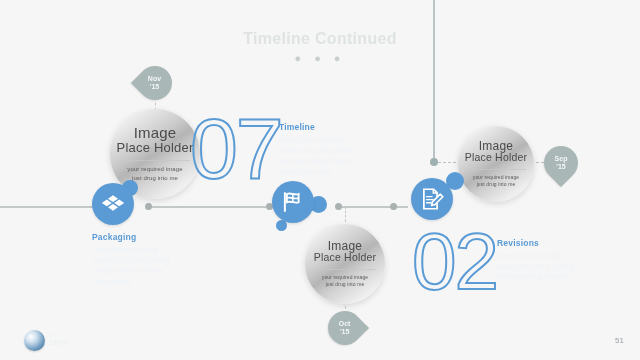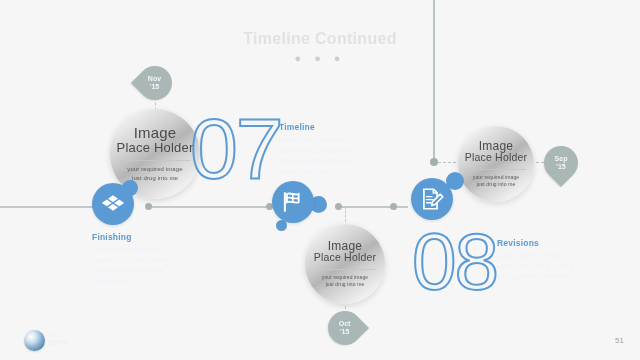--- a/index.html
+++ b/index.html
@@ -225,21 +225,21 @@
         <g fill="#ffffff">
           <path d="M12 10.2 7.4 7.1 12 4l4.6 3.1z"></path>
           <path d="M6.3 7.9 10.9 11 6.3 14.1 1.7 11z"></path>
           <path d="M17.7 7.9 22.3 11l-4.6 3.1L13.1 11z"></path>
           <path d="M12 12 16.6 15.1 12 18.2 7.4 15.1z"></path>
         </g>
       </svg>
     </span>
   </div>
   <div class="blk" style="left:92px; top:232px; width:82px;">
-    <h3>Finishing</h3>
+    <h3>Packaging</h3>
     <p>Lorem ipsum is simply dummy text of the printing and typesetting industry. Lorem ipsum</p>
   </div>
 
   <div class="bubble" style="left:310px; top:196px; width:17px; height:17px;"></div>
   <div class="bubble" style="left:276px; top:220px; width:11px; height:11px;"></div>
   <div class="icon-badge" style="left:272px; top:181px; width:42px; height:42px;">
     <span>
       <svg width="26" height="26" viewBox="0 0 24 24">
         <rect x="3.6" y="3" width="1.8" height="18" fill="#ffffff"></rect>
         <path d="M6.4 4.6c3.6-1.7 7.2 1.7 10.8 0v7.6c-3.6 1.7-7.2-1.7-10.8 0z" fill="none" stroke="#ffffff" stroke-width="1.7"></path>
@@ -262,21 +262,21 @@
         <path d="M13.2 3v3.5h3.5" fill="none" stroke="#ffffff" stroke-width="1.4"></path>
         <g stroke="#ffffff" stroke-width="1.3" stroke-linecap="round">
           <path d="M7 9.8h5"></path>
             <path d="M7 12.6h6"></path>
             <path d="M7 15.4h4"></path>
         </g>
         <path d="M19.6 7.5 22 9.9 14.8 17.1l-3.2.8.8-3.2z" fill="#5b9bd5" stroke="#ffffff" stroke-width="1.5" stroke-linejoin="round"></path>
       </svg>
     </span>
   </div>
-  <div class="bignum sm" style="left:412px; top:222px;">08</div>
+  <div class="bignum sm" style="left:412px; top:222px;">02</div>
   <div class="blk" style="left:497px; top:238px; width:78px;">
     <h3>Revisions</h3>
     <p>Lorem ipsum is simply dummy text of the printing and typesetting industry</p>
   </div>
 
   <div class="logo">
     <div class="logo-mark"></div>
     <div class="logo-text">
       <span class="lt-s">the</span>
       <span>zero</span>

